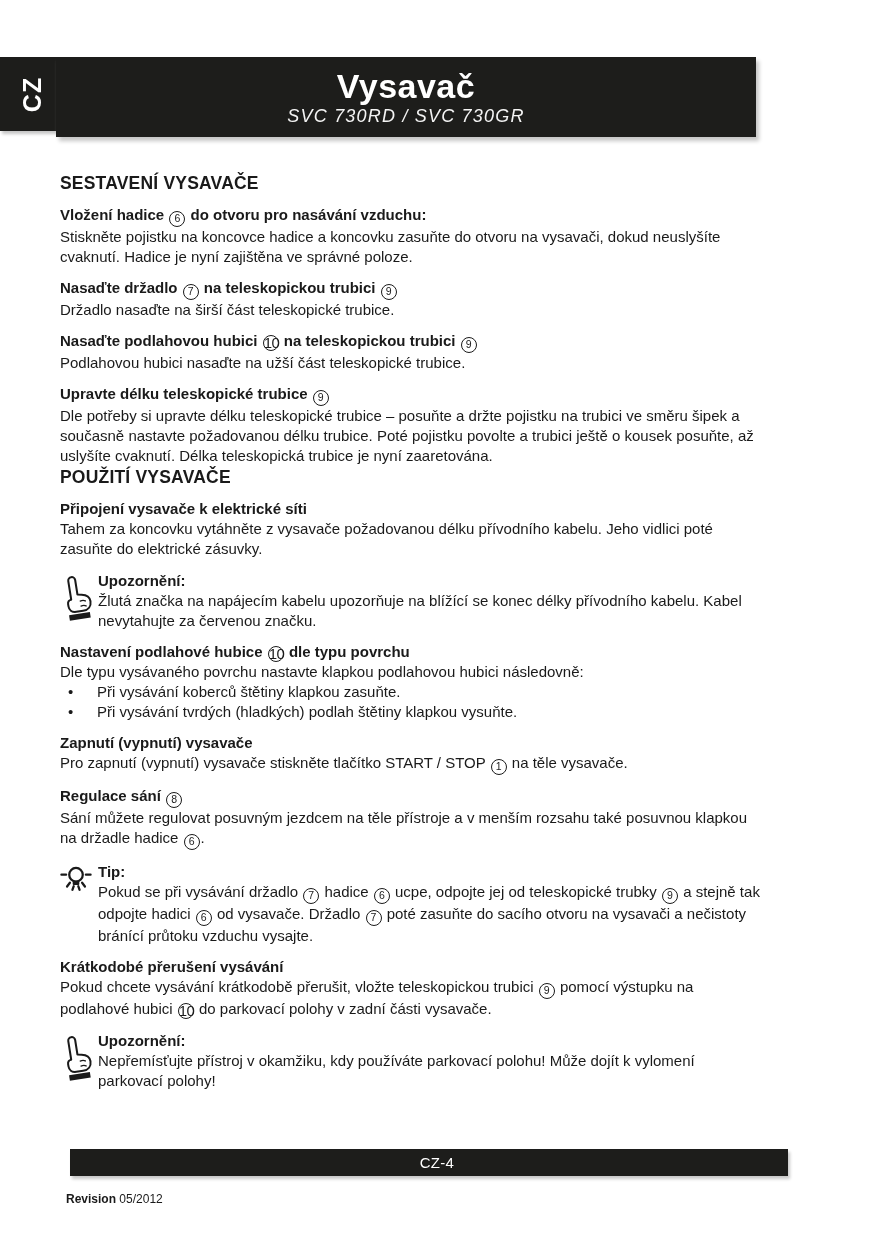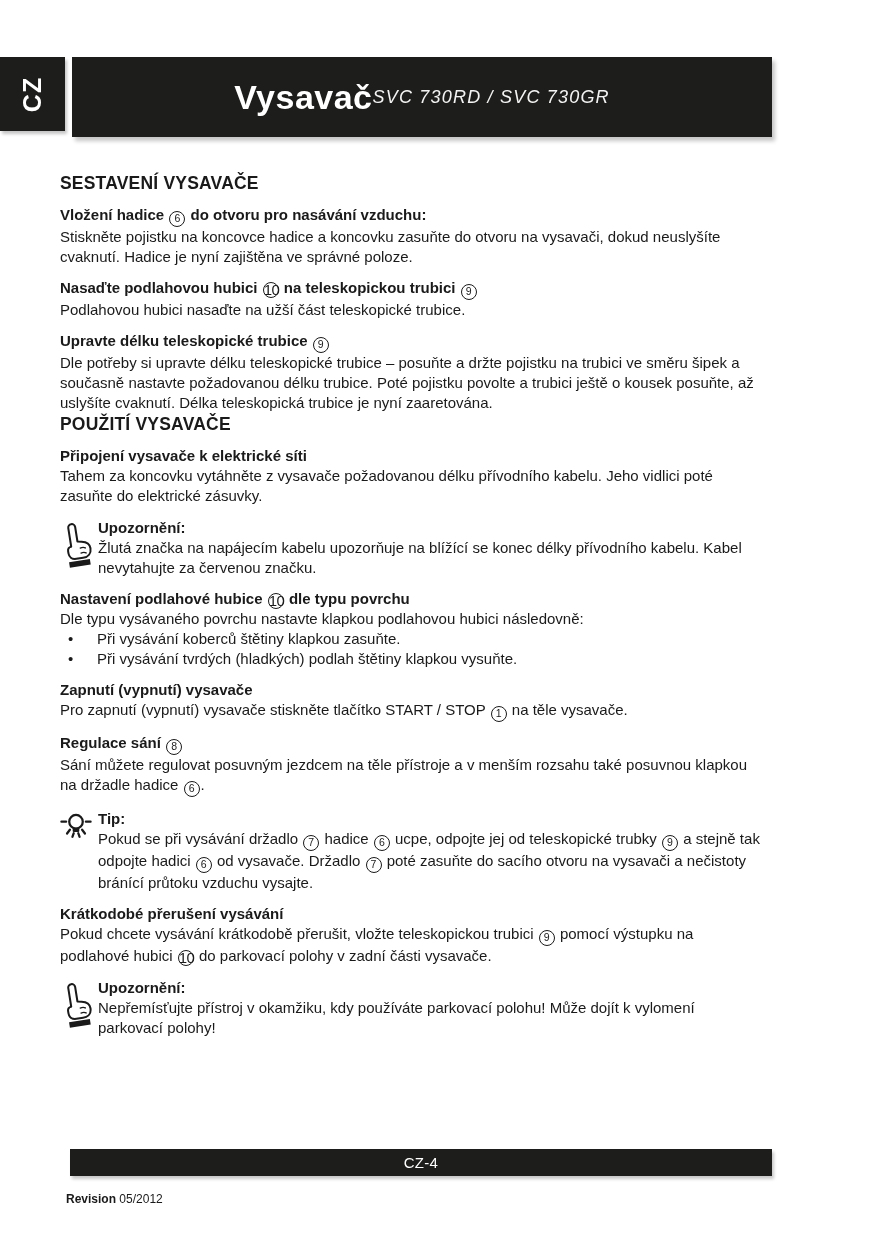--- a/index.html
+++ b/index.html
@@ -12,23 +12,23 @@
   
   .lang-tab{
     position:absolute;left:0;top:57px;width:65px;height:74px;
     background:#1d1d1b;box-shadow:2px 3px 3px #c6c6c6;
     display:flex;align-items:center;justify-content:center;
   }
   .lang-tab .vtext{
     transform:rotate(-90deg);color:#ffffff;font-size:25px;font-weight:700;letter-spacing:1px;
   }
   .title-bar{
-    position:absolute;left:72px;top:57px;width:700px;height:80px;
+    position:absolute;left:56px;top:57px;width:700px;height:80px;
     background:#1d1d1b;box-shadow:3px 4px 4px #c6c6c6;
-    color:#ffffff;display:flex;align-items:center;justify-content:center;
+    color:#ffffff;display:flex;flex-direction:column;align-items:center;justify-content:center;
   }
   .title-bar .title{font-size:34px;font-weight:700;letter-spacing:.5px;line-height:38px;}
   .title-bar .subtitle{font-size:18px;font-weight:400;letter-spacing:1.2px;color:#f4f4f4;margin-top:1px;font-style:italic;}
   
   .content{
     position:absolute;left:60px;top:172px;width:702px;
     font-size:15px;line-height:20px;
   }
   h1.sec{font-size:17.5px;font-weight:700;line-height:22px;margin:0;letter-spacing:.2px;}
   h1.sec.second{}
@@ -51,21 +51,21 @@
     display:inline-block;box-sizing:border-box;width:16px;height:16px;
     border:1.3px solid #1a1a1a;border-radius:50%;
     font-size:10.5px;line-height:13.5px;text-align:center;font-weight:400;
     vertical-align:-2px;margin:0 1px;
   }
   .circ2{font-size:15px;letter-spacing:-.5px;}
   
   .page-bar{
     position:absolute;left:70px;top:1149px;width:702px;height:27px;
     background:#1d1d1b;box-shadow:2px 3px 3px #c8c8c8;
-    color:#ffffff;text-align:center;font-size:15px;line-height:27px;letter-spacing:.3px;
+    color:#ffffff;text-align:center;font-size:15px;line-height:27px;letter-spacing:.3px;padding-left:16px;
   }
   .revision{position:absolute;left:66px;top:1192px;font-size:12px;line-height:15px;}
   .revision .rev-label{font-weight:700;}
 </style>
 </head>
 <body>
 
 <div class="lang-tab">
   <span class="vtext">CZ</span>
 </div>
@@ -77,20 +77,24 @@
 
 <main class="content">
 
   <h1 class="sec">SESTAVENÍ VYSAVAČE</h1>
 
   <div class="block">
     <h2>Vložení hadice <span class="circ">6</span> do otvoru pro nasávání vzduchu:</h2>
     <p>Stiskněte pojistku na koncovce hadice a koncovku zasuňte do otvoru na vysavači, dokud neuslyšíte cvaknutí. Hadice je nyní zajištěna ve správné poloze.</p>
   </div>
 
+  <div class="block">
+    <h2>Nasaďte držadlo <span class="circ">7</span> na teleskopickou trubici <span class="circ">9</span></h2>
+    <p>Držadlo nasaďte na širší část teleskopické trubice.</p>
+  </div>
 
   <div class="block">
     <h2>Nasaďte podlahovou hubici <span class="circ circ2">10</span> na teleskopickou trubici <span class="circ">9</span></h2>
     <p>Podlahovou hubici nasaďte na užší část teleskopické trubice.</p>
   </div>
 
   <div class="block">
     <h2>Upravte délku teleskopické trubice <span class="circ">9</span></h2>
     <p>Dle potřeby si upravte délku teleskopické trubice – posuňte a držte pojistku na trubici ve směru šipek a současně nastavte požadovanou délku trubice. Poté pojistku povolte a trubici ještě o kousek posuňte, až uslyšíte cvaknutí. Délka teleskopická trubice je nyní zaaretována.</p>
   </div>

